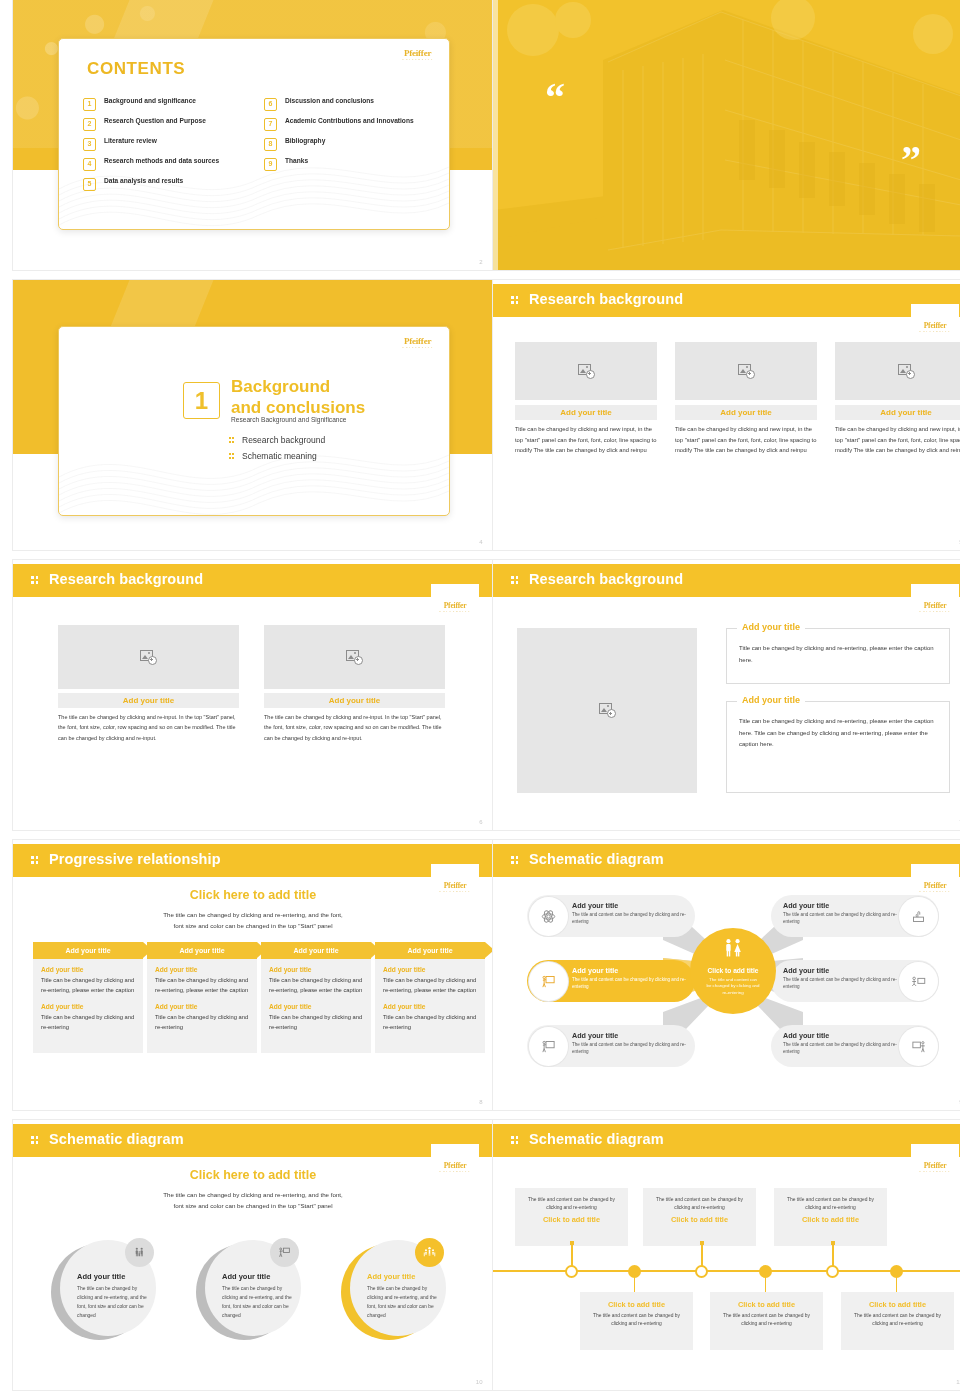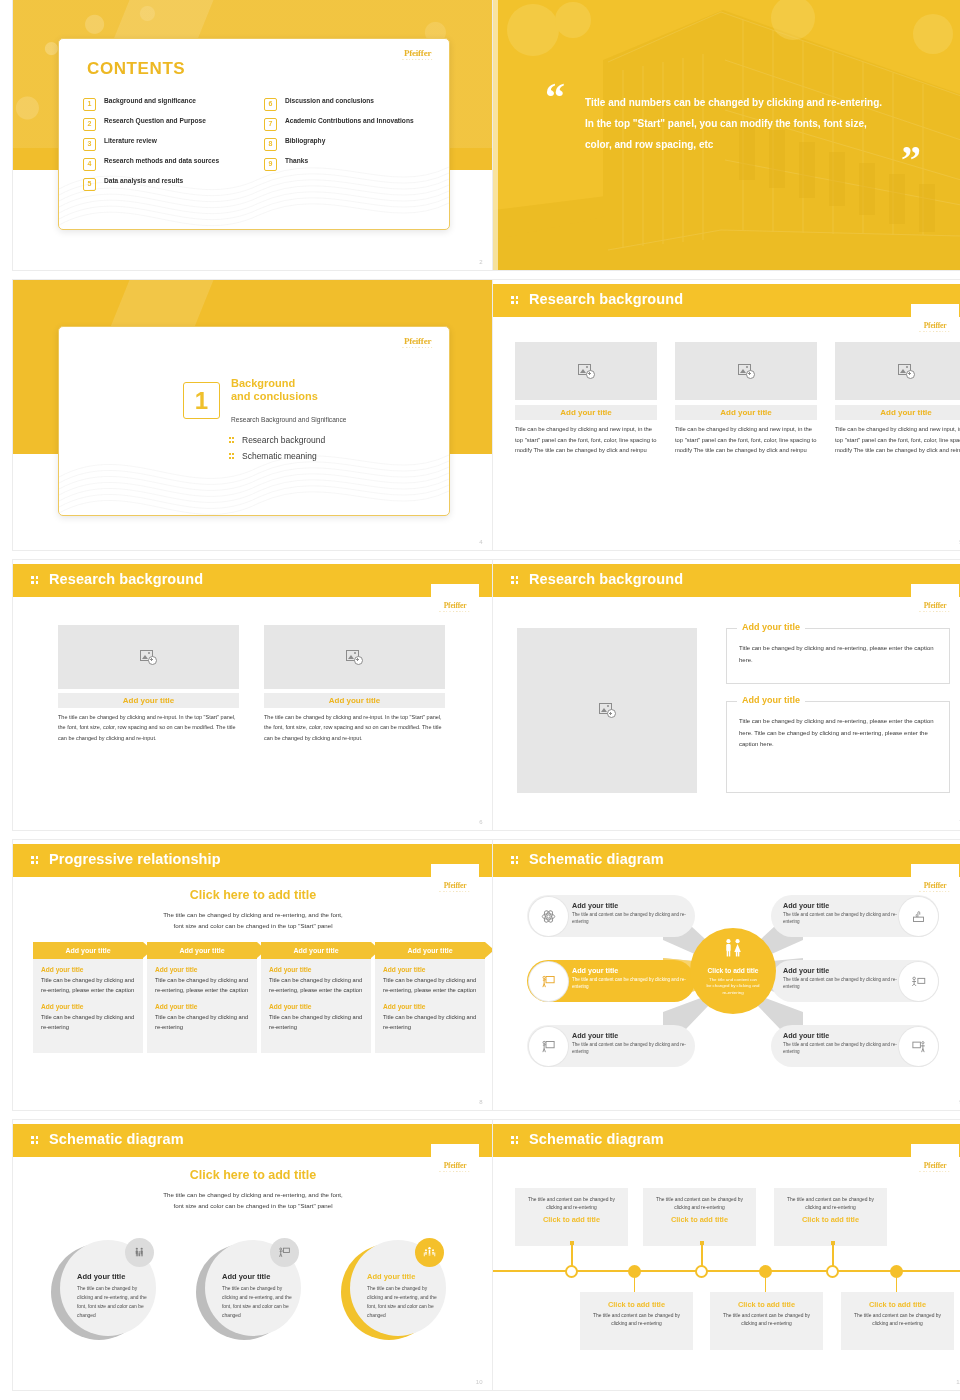--- a/index.html
+++ b/index.html
@@ -72,21 +72,21 @@
   .s3 .qtext{position:absolute;left:92px;top:92px;width:300px;color:#fff;font-size:10px;font-weight:bold;line-height:2.1;}
   .s3 .leftstrip{position:absolute;left:0;top:0;width:5px;height:270px;background:#fff;opacity:.55;}
 
   
   .s4bg{position:absolute;inset:0;background:#F1BE2C;}
   .s4notch{position:absolute;left:0;top:150px;width:480px;height:122px;background:#fff;}
   .s4notch:before{content:"";position:absolute;left:0;top:0;width:118px;height:24px;background:#F1BE2C;border-bottom-right-radius:58px 24px;}
   .s4notch:after{content:"";position:absolute;right:0;top:0;width:118px;height:24px;background:#F1BE2C;border-bottom-left-radius:58px 24px;}
   .s4 .card{top:46px;height:188px;}
   .bignum{position:absolute;left:124px;top:55px;width:35px;height:35px;border:1.6px solid #EFC02C;border-radius:3px;color:#EFC02C;font-size:24px;font-weight:bold;display:flex;align-items:center;justify-content:center;}
-  .s4title{position:absolute;left:172px;top:50px;font-size:11px;font-weight:bold;color:#EFBE27;line-height:1.22;}
+  .s4title{position:absolute;left:172px;top:50px;font-size:17px;font-weight:bold;color:#EFBE27;line-height:1.22;}
   .s4sub{position:absolute;left:172px;top:89px;font-size:6.6px;color:#4b4b4b;}
   .s4list{position:absolute;left:170px;top:108px;}
   .s4li{display:flex;align-items:center;margin-bottom:6px;font-size:8.5px;color:#3a3a3a;}
   .minidots{width:6px;height:8px;position:relative;margin-right:7px;}
   .minidots i{position:absolute;width:2px;height:2px;background:#EFBE27;}
   .minidots i:nth-child(1){left:0;top:1px}.minidots i:nth-child(2){left:0;top:5px}
   .minidots i:nth-child(3){left:3.4px;top:1px}.minidots i:nth-child(4){left:3.4px;top:5px}
 
   
   .g3{position:absolute;left:22px;top:62px;display:flex;gap:18px;}
@@ -265,21 +265,20 @@
       </g>
       <g fill="#F6D45F" opacity=".45">
         <circle cx="40" cy="30" r="26"></circle>
             <circle cx="80" cy="20" r="18"></circle>
             <circle cx="300" cy="18" r="22"></circle>
             <circle cx="440" cy="34" r="20"></circle>
       </g>
     </svg>
     <div class="leftstrip"></div>
     <div class="quote-open">“</div>
-    <div class="qtext">Title and numbers can be changed by clicking and re-entering. In the top "Start" panel, you can modify the fonts, font size, color, and row spacing, etc</div>
     <div class="quote-close">”</div>
   </div>
   </div>
 
   <div class="cell">
   <div class="slide s4">
     <div class="s4bg"></div>
     <div class="s2diag"></div>
     <div class="s4notch"></div>
     <div class="card">

